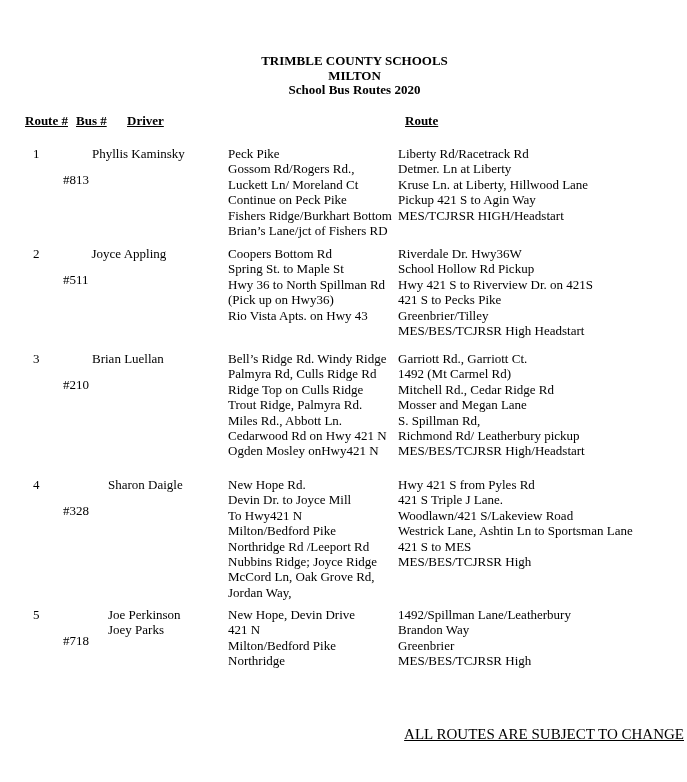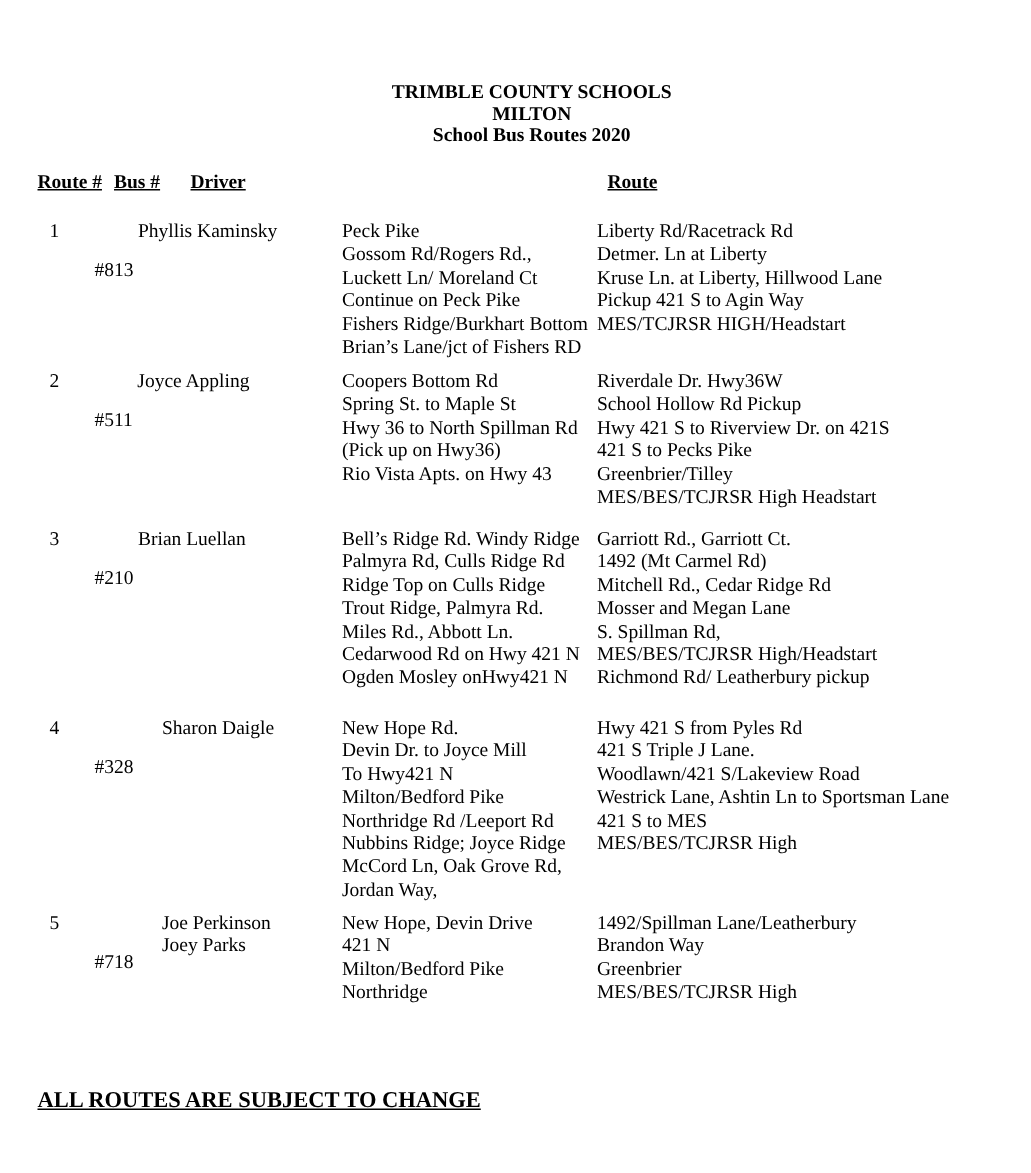--- a/index.html
+++ b/index.html
@@ -61,22 +61,22 @@
   .bus { display: inline-block; vertical-align: top; margin-top: 26px; }
   .drivers { display: inline-block; vertical-align: top; margin-left: 3px; }
   
   .route-block:nth-child(n+4) .bus { width: 42px; }
 
   .footer {
     position: absolute;
     top: 726px;
     left: 25px;
     right: 3px;
-    text-align: left;
-    font-weight: bold;
+    text-align: right;
+    font-weight: normal;
     font-size: 15px;
     line-height: 17px;
   }
   .footer span { text-decoration: underline; }
 </style>
 </head>
 <body>
 
 <div id="page">
 
@@ -143,22 +143,22 @@
           <div>Miles Rd., Abbott Ln.</div>
           <div>Cedarwood Rd on Hwy 421 N</div>
           <div>Ogden Mosley onHwy421 N</div>
         </div>
     <div class="col-route">
           <div>Garriott Rd., Garriott Ct.</div>
           <div>1492 (Mt Carmel Rd)</div>
           <div>Mitchell Rd., Cedar Ridge Rd</div>
           <div>Mosser and Megan Lane</div>
           <div>S. Spillman Rd,</div>
+          <div>Richmond Rd/ Leatherbury pickup</div>
           <div>MES/BES/TCJRSR High/Headstart</div>
-          <div>Richmond Rd/ Leatherbury pickup</div>
         </div>
   </div>
 
   <div class="route-block">
     <div class="col-num"><span>4</span></div>
     <div class="col-bus-driver"><span class="bus">#328</span><span class="drivers"><div>Sharon Daigle</div></span></div>
     <div class="col-stops">
           <div>New Hope Rd.</div>
           <div>Devin Dr. to Joyce Mill</div>
           <div>To Hwy421 N</div>

